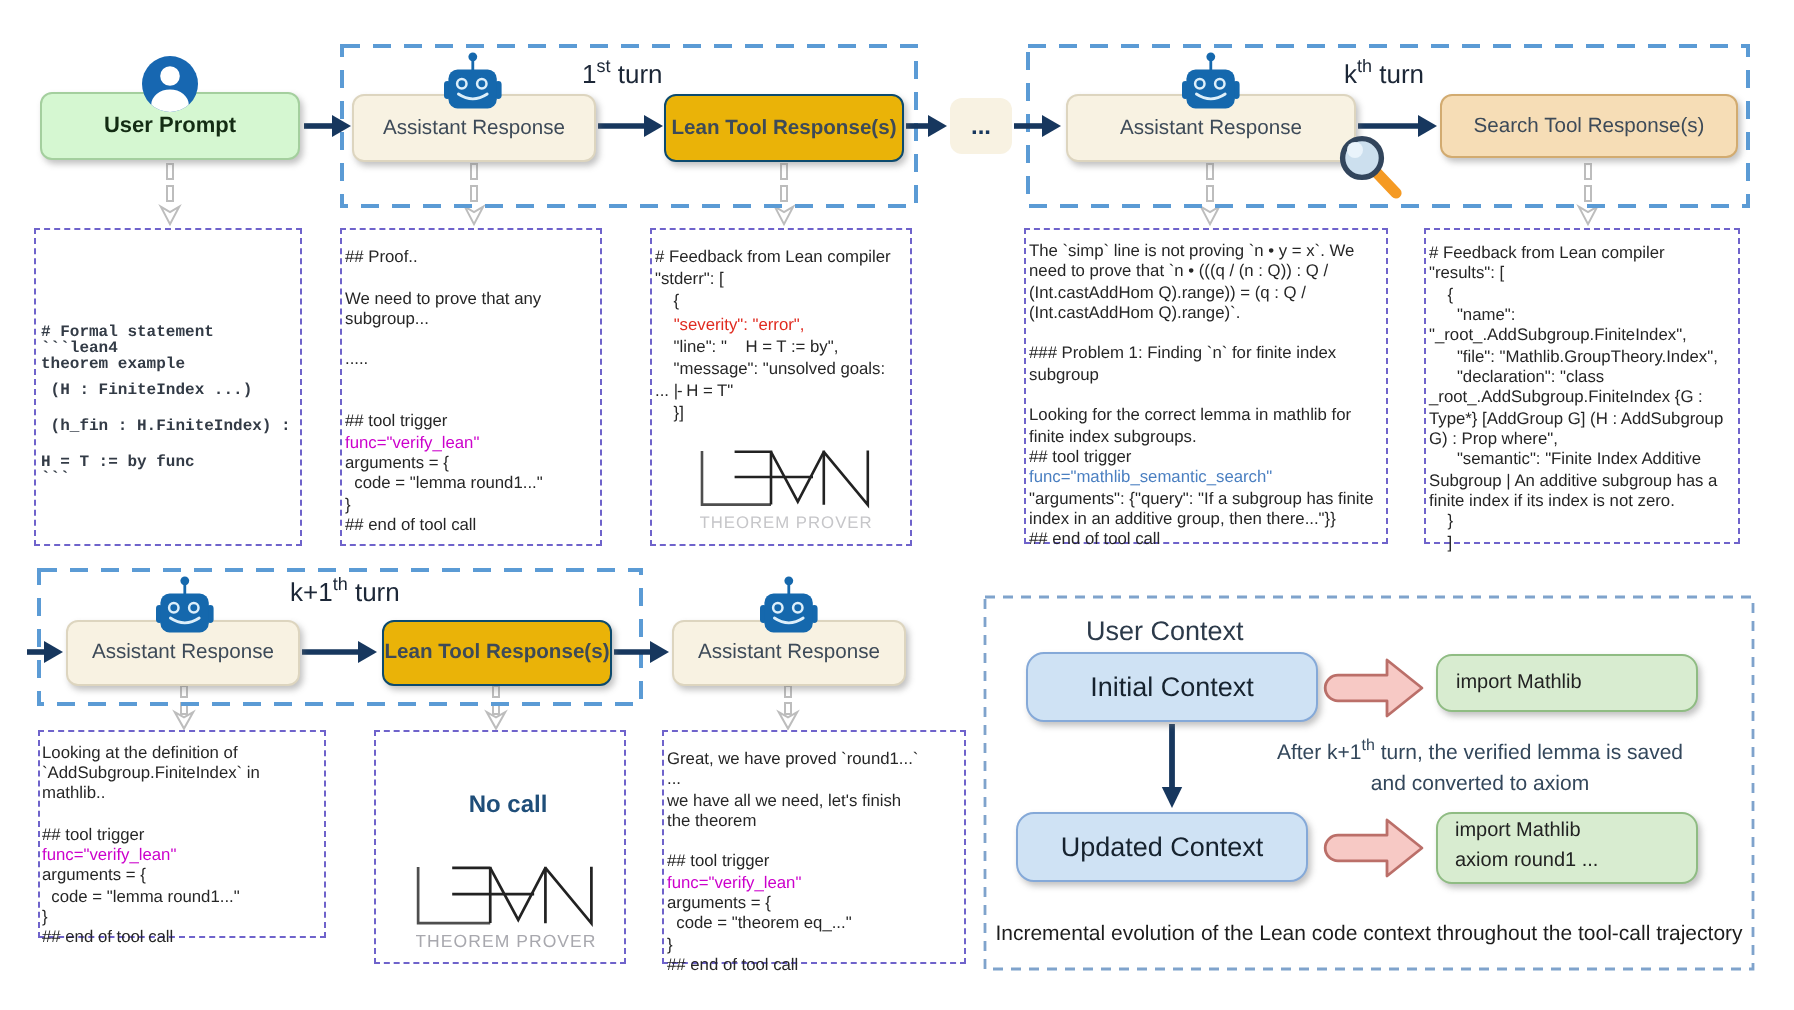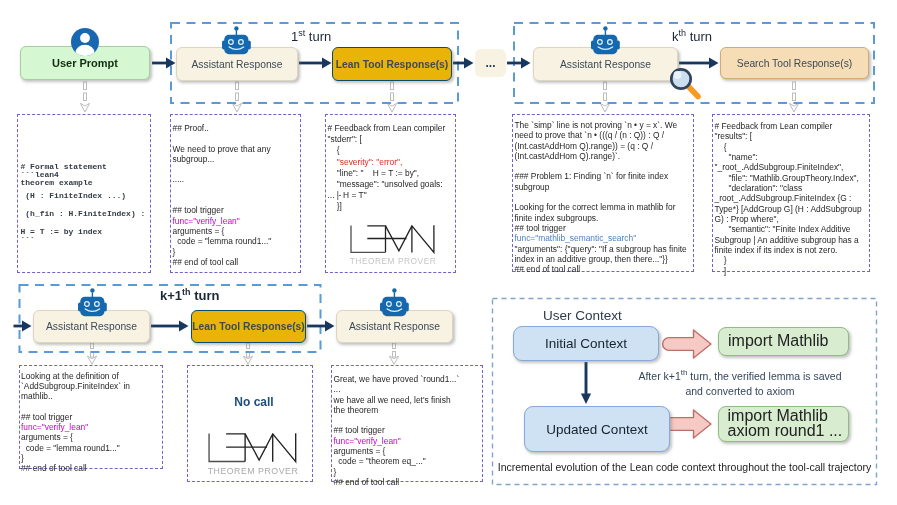--- a/index.html
+++ b/index.html
@@ -6,21 +6,21 @@
 *{box-sizing:border-box;}
 body{width:897px;height:505px;position:relative;background:#ffffff;font-family:"Liberation Sans",sans-serif;overflow:hidden;}
 .abs{position:absolute;}
 .fbox{position:absolute;border-radius:6px;display:flex;align-items:center;justify-content:center;
  font-size:10.3px;color:#3d4a58;white-space:nowrap;box-shadow:1.5px 2px 3px rgba(120,120,120,0.45);}
 .green{background:#d5f7d1;border:1px solid #a4cf9e;color:#132c13;font-weight:bold;font-size:11px;}
 .cream{background:#f8f2e2;border:1px solid #ddd5bf;}
 .pink{background:#eab308;border:1px solid #0c4a6e;font-weight:bold;}
 .wheat{background:#f6ddb6;border:1px solid #d2ab70;}
 .blueb{background:#cfe2f4;border:1.5px solid #85a9d8;border-radius:9px;color:#16222e;font-size:13.5px;}
-.greenb{background:#d8ecd0;border:1.5px solid #8fbc83;border-radius:8px;color:#222;font-size:16px;justify-content:flex-start;padding-left:9px;}
+.greenb{background:#d8ecd0;border:1.5px solid #8fbc83;border-radius:8px;color:#222;font-size:10px;justify-content:flex-start;padding-left:9px;}
 .tb{position:absolute;border:1px dashed #6f63cb;background:#fff;font-size:8.4px;color:#262626;line-height:10.3px;white-space:pre;}
 .lbl{position:absolute;font-size:13px;color:#1c2737;}
 .lbl sup{font-size:9px;}
 .mag{color:#cc00cc;}
 .blu{color:#4a7fc1;}
 .red{color:#e02b20;}
 </style>
 </head>
 <body>
 
@@ -133,21 +133,21 @@
 </svg>
 <svg class="abs" style="left:665px;top:63px;" width="38" height="38" viewBox="0 0 38 38">
 <line x1="23.5" y1="23.5" x2="33" y2="33.5" stroke="#f59a23" stroke-width="5.6" stroke-linecap="round"></line>
 <circle cx="16" cy="16" r="9.7" fill="#ccdfee" stroke="#32455c" stroke-width="2.7"></circle>
 <circle cx="12.5" cy="12" r="4" fill="#e9f3fb"></circle>
 </svg>
 
 <div class="tb" style="left:17px;top:114px;width:134px;height:159px;font-family:'Liberation Mono',monospace;font-weight:bold;color:#333b46;font-size:8px;line-height:8.2px;padding:48px 0 0 2.5px;"># Formal statement
 ```lean4
 theorem example
-<div style="margin-top:4.4px;"> (H : FiniteIndex ...)</div><div style="margin-top:9.4px;"> (h_fin : H.FiniteIndex) :</div><div style="margin-top:9.9px;">H = T := by index</div><div>```</div></div>
+<div style="margin-top:4.4px;"> (H : FiniteIndex ...)</div><div style="margin-top:9.4px;"> (h_fin : H.FiniteIndex) :</div><div style="margin-top:9.9px;">H = T := by func</div><div>```</div></div>
 
 <div class="tb" style="left:170px;top:114px;width:131px;height:159px;padding:8px 0 0 1.5px;">## Proof..
 
 We need to prove that any
 subgroup...
 
 .....
 
 
 ## tool trigger
@@ -218,27 +218,27 @@
 
 ## tool trigger
 <span class="mag">func="verify_lean"</span>
 arguments = {
   code = "theorem eq_..."
 }
 ## end of tool call</div>
 
 <div class="lbl" style="left:291px;top:28px;">1<sup>st</sup> turn</div>
 <div class="lbl" style="left:672px;top:28px;">k<sup>th</sup> turn</div>
-<div class="lbl" style="left:160px;top:286.5px;font-weight:bold;">k+1<sup>th</sup> turn</div>
+<div class="lbl" style="left:145px;top:286.5px;">k+1<sup>th</sup> turn</div>
 
 <div class="abs" style="left:543px;top:308px;font-size:13.5px;color:#2c3a4a;">User Context</div>
 <div class="fbox blueb" style="left:513px;top:326px;width:146px;height:35px;">Initial Context</div>
 <div class="fbox greenb" style="left:718px;top:326.5px;width:131px;height:29px;">import Mathlib</div>
 <div class="abs" style="left:595px;top:365px;width:290px;font-size:10.5px;line-height:15.5px;color:#33475b;text-align:center;">After k+1<sup style="font-size:8px;">th</sup> turn, the verified lemma is saved<br>and converted to axiom</div>
-<div class="fbox blueb" style="left:524px;top:406px;width:146px;height:46px;">Updated Context</div>
+<div class="fbox blueb" style="left:508px;top:406px;width:146px;height:35px;">Updated Context</div>
 <div class="fbox greenb" style="left:717.5px;top:405.5px;width:131.5px;height:36.5px;line-height:14.6px;">import Mathlib<br>axiom round1 ...</div>
 <div class="abs" style="left:492px;top:461px;width:385px;font-size:10.5px;color:#1d1d1d;text-align:center;">Incremental evolution of the Lean code context throughout the tool-call trajectory</div>
 
 <svg class="abs" style="left:350px;top:225px;" width="88" height="42" viewBox="0 0 88 42">
     <use href="#leanlogo"></use>
     <text x="43" y="39" font-size="8.4" letter-spacing="0.5" fill="#c6c6c9" text-anchor="middle" font-family="Liberation Sans,sans-serif">THEOREM PROVER</text>
   </svg>
 <svg class="abs" style="left:208px;top:433px;" width="92" height="43.9" viewBox="0 0 88 42">
     <use href="#leanlogo"></use>
     <text x="43" y="38.8" font-size="8.4" letter-spacing="0.5" fill="#a8a8ae" text-anchor="middle" font-family="Liberation Sans,sans-serif">THEOREM PROVER</text>

